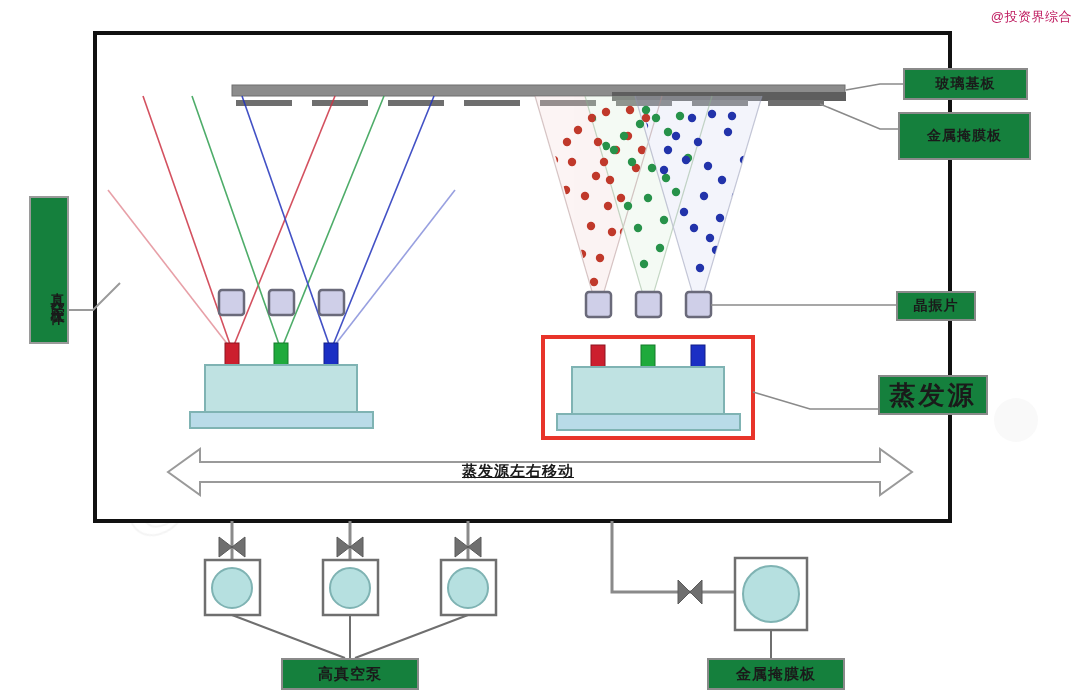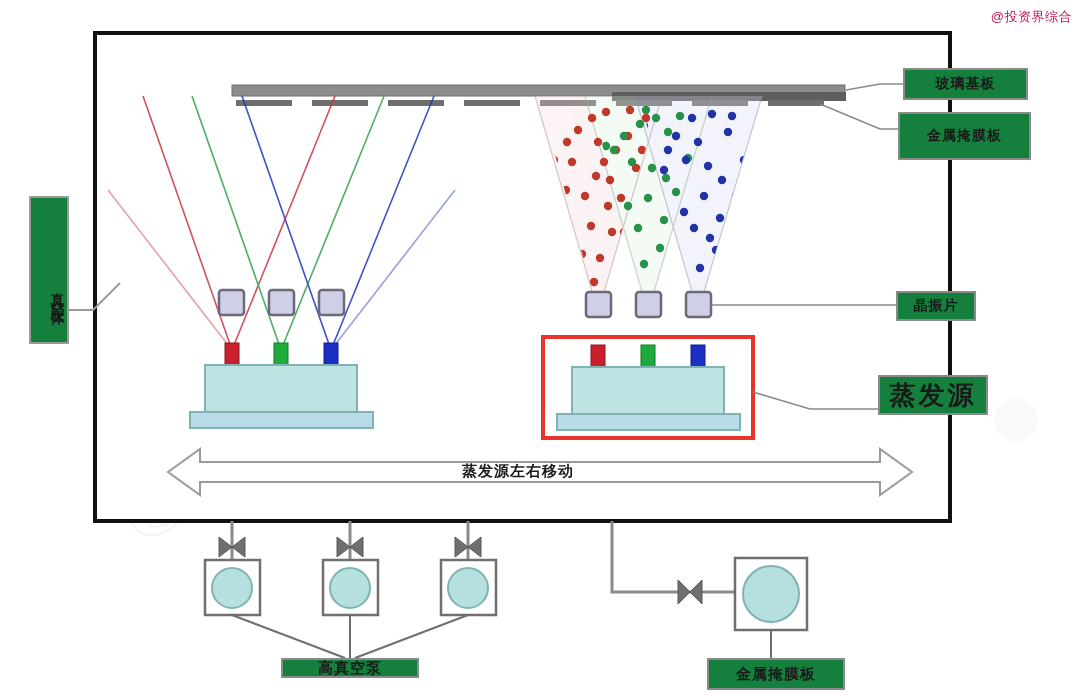--- a/index.html
+++ b/index.html
@@ -22,27 +22,27 @@
   .lbl.vert{
     writing-mode:vertical-rl;text-orientation:upright;
     font-size:14px;letter-spacing:6px;padding-top:48px;
     align-items:flex-start;justify-content:center;border-color:#9a9a9a;
   }
   #glass-label{left:903px;top:68px;width:125px;height:32px;}
   #mask-label{left:898px;top:112px;width:133px;height:48px;font-family:Liberation Serif, serif;}
   #crystal-label{left:896px;top:291px;width:80px;height:30px;}
   #source-label{left:878px;top:375px;width:110px;height:40px;}
   #chamber-label{left:29px;top:196px;width:40px;height:148px;}
-  #hv-pump-label{left:281px;top:658px;width:138px;height:20px;}
+  #hv-pump-label{left:281px;top:658px;width:138px;height:32px;}
   #lv-pump-label{left:707px;top:658px;width:138px;height:32px;}
 
   
   #move-caption{
     position:absolute;left:462px;top:462px;font-size:15px;font-weight:bold;
-    color:#1a1a1a;letter-spacing:1px;white-space:nowrap;
+    color:#1a1a1a;letter-spacing:1px;white-space:nowrap;text-decoration:underline;
   }
   
   #site-watermark{
     position:absolute;right:8px;top:8px;font-size:13px;color:#be185d;
     letter-spacing:0.5px;white-space:nowrap;
   }
 </style>
 </head>
 <body>
 

